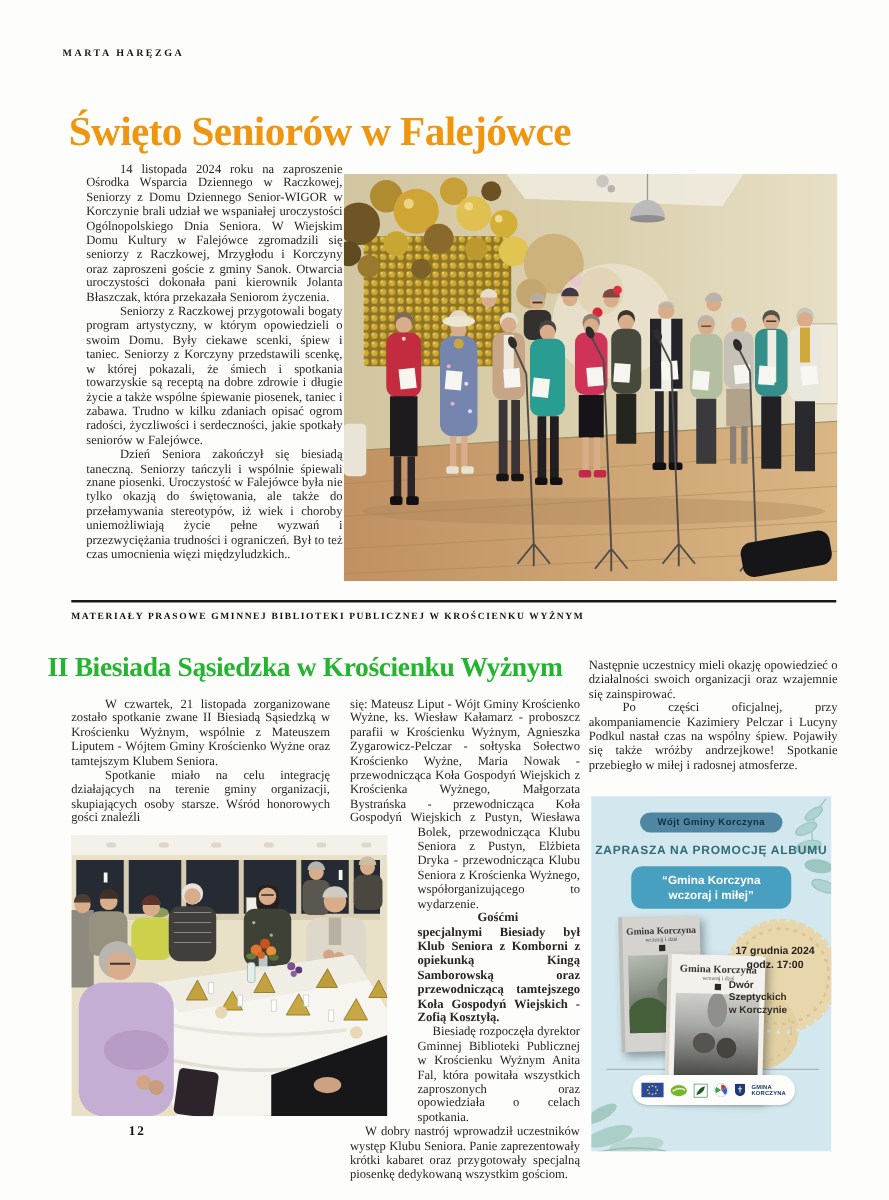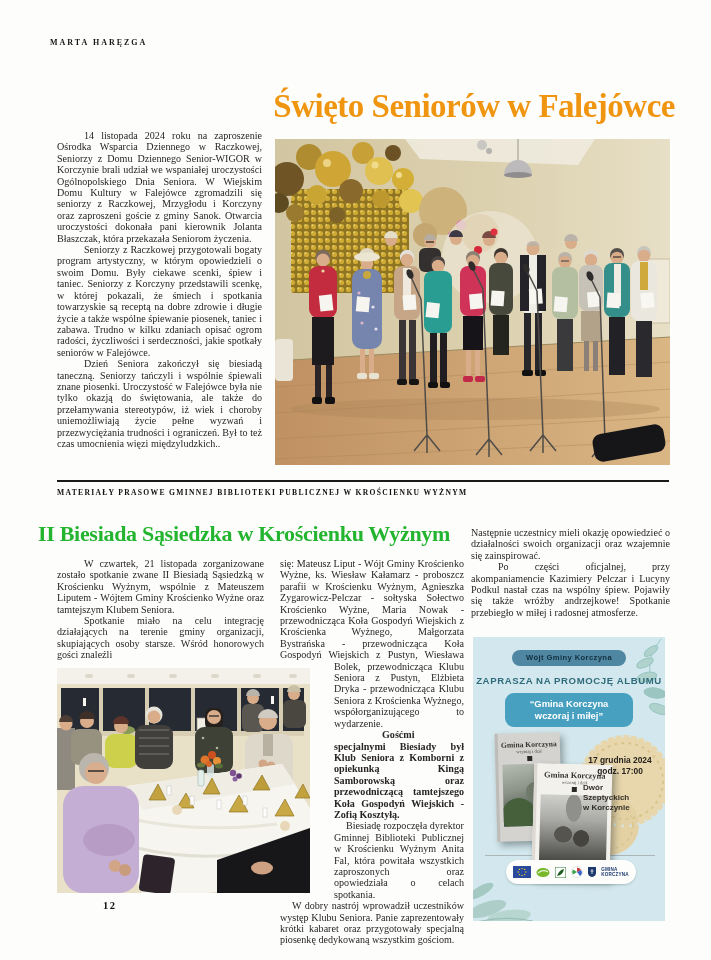--- a/index.html
+++ b/index.html
@@ -5,31 +5,31 @@
   :root{
     --h1:#f0950f; --h2:#23b52f; --body:#282524;
     --flyer-bg:#d3e8ee; --badge:#4f87a3; --albumbox:#47a0bf; --accent:#2f6b7a;
   }
   html,body{margin:0;padding:0;}
   body{width:711px;height:960px;background:#fdfdfc;position:relative;overflow:hidden;
        font-family:"Liberation Serif",serif;color:var(--body);}
   .abs{position:absolute;}
   
   .byline{left:50px;top:38px;font-size:8px;font-weight:700;letter-spacing:2px;color:#191715;text-align:right;}
-  .h1{left:55px;top:66px;width:620px;font-size:33px;font-weight:700;color:var(--h1);letter-spacing:-.5px;text-align:right;}
+  .h1{left:55px;top:66px;width:620px;font-size:33px;font-weight:700;color:var(--h1);letter-spacing:-.5px;}
   .kicker{left:57px;top:488px;font-size:7.6px;font-weight:700;letter-spacing:1.3px;color:#14120f;}
   .h2{left:38px;top:503px;width:440px;font-size:22px;font-weight:700;color:var(--h2);letter-spacing:-.3px;}
   .rule{left:57px;top:480px;width:612px;height:1.6px;background:#1a1a1a;}
   
   .bodycol{font-size:10.1px;line-height:11.4px;text-align:justify;color:var(--body);
            hyphens:auto;-webkit-hyphens:auto;}
   .bodycol p{margin:0;}
   .ind p, p.ind{text-indent:27px;}
   p.ind-s{text-indent:12px;}
-  .a1c1{left:57px;top:130px;width:205px;height:350px;}
+  .a1c1{left:69px;top:130px;width:205px;height:350px;}
   .a2c1{left:57px;top:558px;width:207px;}
   .a2c2{left:280px;top:558px;width:184px;}
   .a2c3{left:471px;top:527px;width:199px;}
   .wrap-spacer{float:left;width:54px;height:340px;shape-outside:inset(107px 0 0 0);}
   .bold{font-weight:700;margin-left:48px;}
   .pagenum{left:103px;top:900px;font-size:10.5px;font-weight:700;letter-spacing:1.5px;color:#14120f;}
   
   .photo1{left:275px;top:139px;width:395px;height:326px;overflow:hidden;}
   .photo2{left:57px;top:668px;width:253px;height:225px;overflow:hidden;}
   

